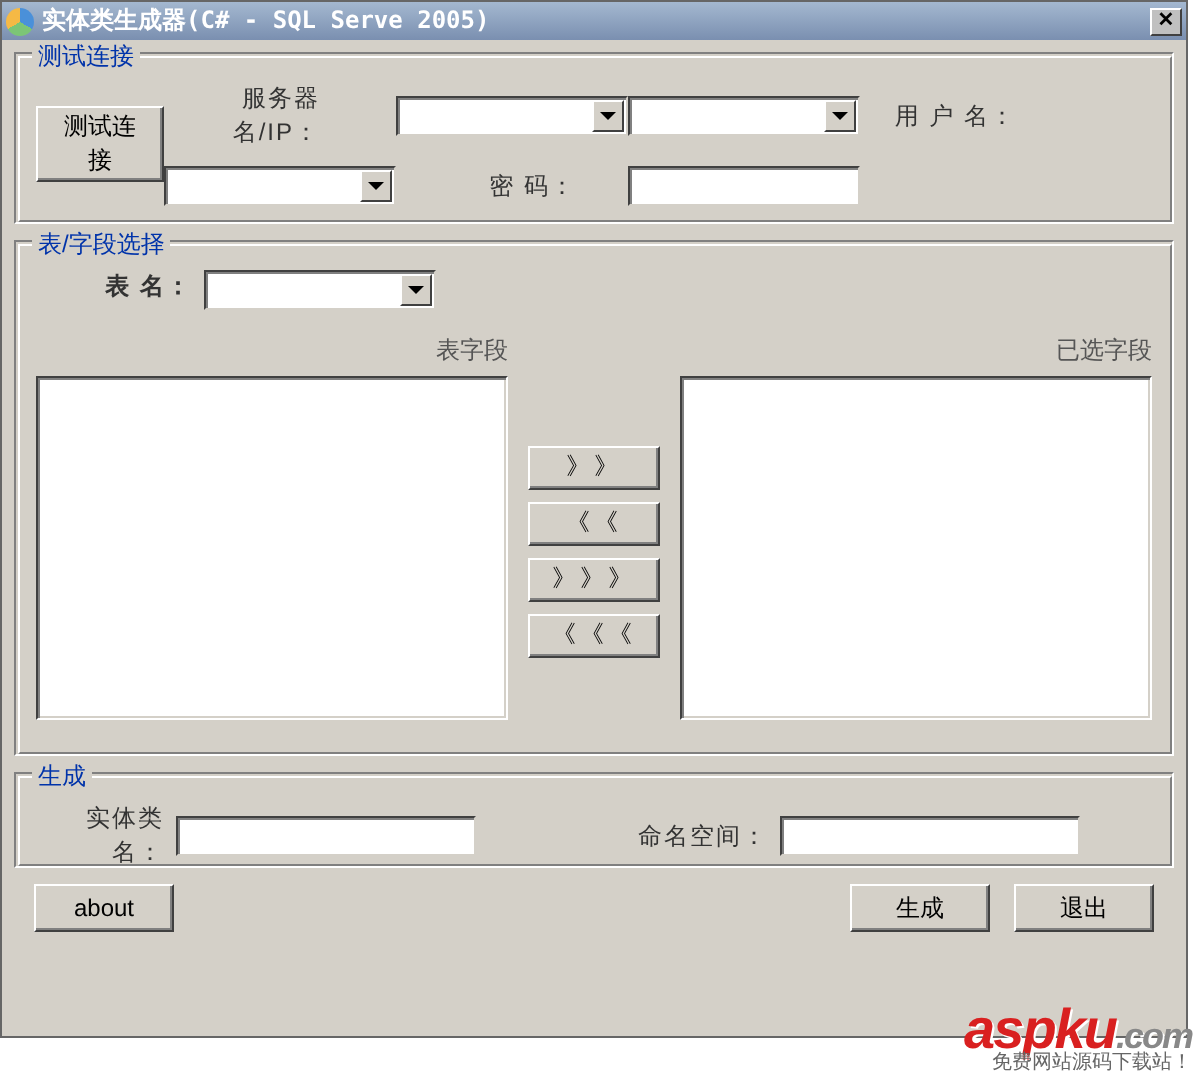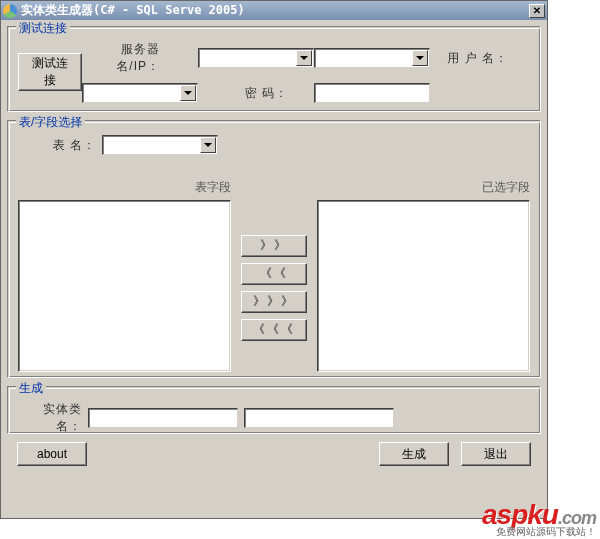--- a/index.html
+++ b/index.html
@@ -8,21 +8,21 @@
       font-size: 12px;
       background: #fff;
       width: 600px;
       height: 539px;
       position: relative;
       overflow: hidden;
     }
     .window {
       position: absolute;
       left: 0; top: 0;
-      width: 548px;
+      width: 594px;
       height: 519px;
       border: 1px solid #666;
       background: #d4d0c8;
     }
     .titlebar {
       height: 19px;
       background: linear-gradient(to bottom, #a4b8d0, #7a8fb0);
       display: flex;
       align-items: center;
       padding: 0 2px;
@@ -75,23 +75,24 @@
       position: absolute;
       top: -7px;
       left: 8px;
       background: #d4d0c8;
       padding: 0 3px;
       z-index: 1;
       color: #0033aa;
     }
     .row {
       display: flex;
-      align-items: center;
-      margin-bottom: 24px;
+      align-items: flex-start;
+      margin-bottom: 12px;
       gap: 6px;
+      font-weight: bold;
     }
     .row:last-child { margin-bottom: 0; }
     .lbl {
       width: 78px;
       text-align: right;
       color: #333;
       letter-spacing: 1px;
     }
     .lbl2 {
       width: 60px;
@@ -299,20 +300,21 @@
       </div>
     </div>
 
     <div class="groupbox" style="height:48px;">
       <span class="legend">生成</span>
       <div class="gen-row">
         <span class="lbl" style="width:64px;">实体类名：</span>
         <div class="textbox">
           <span></span>
         </div>
+        <span class="lbl2" style="width:110px;">命名空间：</span>
         <div class="textbox">
           <span></span>
         </div>
       </div>
     </div>
 
     <div class="footer">
       <div class="btn">about</div>
       <div class="spacer"></div>
       <div class="btn">生成</div>

